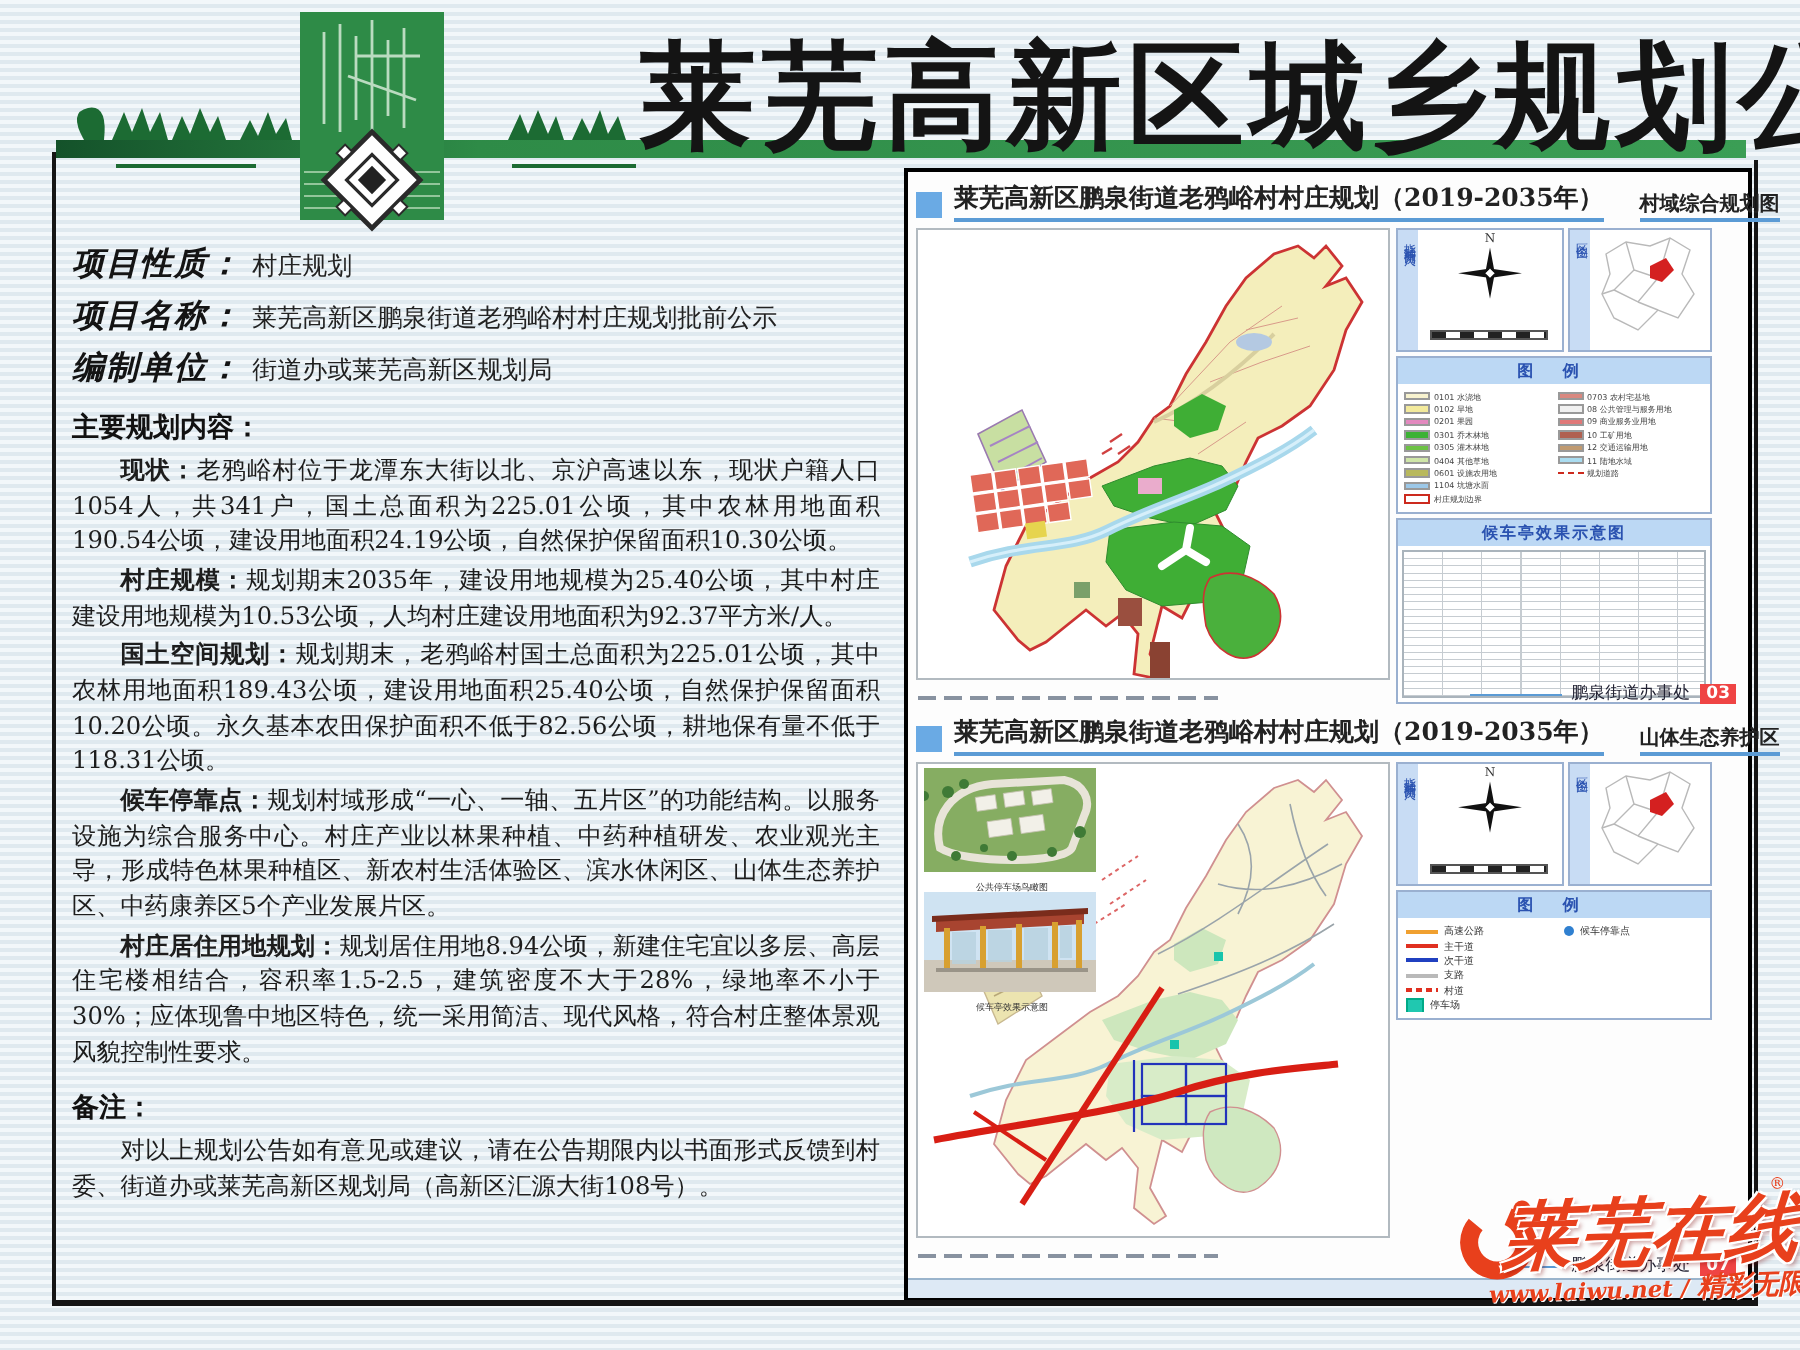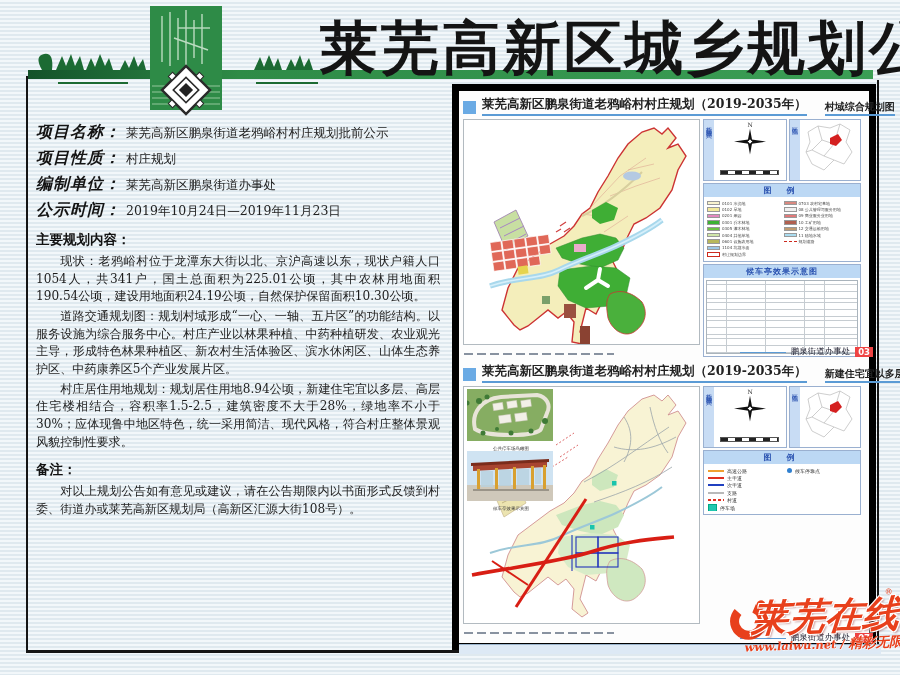--- a/index.html
+++ b/index.html
@@ -18,26 +18,26 @@
       font-size:58px;font-weight:bold;letter-spacing:3px;color:#141414;white-space:nowrap}
   .decor{position:absolute;left:28px;top:2px;width:850px;height:116px}
 
   
   .info{position:absolute;left:36px;top:122px;width:404px;color:#1c1c1c}
   .field{margin-bottom:5px;white-space:nowrap}
   .field .lbl{font-size:16px;font-weight:bold;font-style:italic;letter-spacing:1px;color:#141414}
   .field .val{font-size:12.5px;color:#222}
   .sec-head{font-family:"DejaVu Sans",sans-serif;font-weight:bold;font-size:13.5px;margin:10px 0 4px;color:#111}
   .para{font-size:12.1px;line-height:1.46;text-align:justify;text-indent:2em;margin:0 0 2px;color:#1d1d1d}
-  .para b{font-weight:normal}
+  .para b{font-weight:bold}
   .notes .para{margin-bottom:2px}
 
   
   .maps{position:absolute;left:452px;top:84px;width:424px;height:566px;background:#fdfdfd;
-        border:7px solid #000000;box-sizing:border-box}
+        border:2px solid #000000;box-sizing:border-box}
   .map-block{position:absolute;left:4px;width:414px}
   #map1{top:3px;height:266px}
   #map2{top:270px;height:293px}
   .map-title-row{height:22px;display:flex;align-items:flex-end;gap:6px}
   .bullet{width:13px;height:13px;background:#6aaae4;flex:none;margin-bottom:2px}
   .map-title{font-size:12.5px;font-weight:bold;color:#222;border-bottom:2px solid #5b9bd5;
              padding-bottom:1px;white-space:nowrap}
   .map-subtitle{font-size:10px;font-weight:bold;color:#222;border-bottom:2px solid #5b9bd5;margin-left:12px;white-space:nowrap}
   .map-body{position:absolute;top:25px;left:0;right:16px;display:flex;gap:3px}
   .canvas{width:237px;background:#fff;border:1px solid #b2bac0;position:relative;box-sizing:border-box}
@@ -172,39 +172,37 @@
       <rect x="17" y="-3" width="5" height="6" fill="#fff" stroke="#2a2a2a" stroke-width="1"></rect>
       <rect x="-3" y="-22" width="6" height="5" fill="#fff" stroke="#2a2a2a" stroke-width="1"></rect>
       <rect x="-3" y="17" width="6" height="5" fill="#fff" stroke="#2a2a2a" stroke-width="1"></rect>
     </g>
   </svg>
 
   <div class="page-title">莱芜高新区城乡规划公告牌</div>
 
   <div class="info">
     <div class="field">
+      <span class="lbl">项目性质：</span>
+      <span class="val">村庄规划</span>
+    </div>
+    <div class="field">
       <span class="lbl">项目名称：</span>
       <span class="val">莱芜高新区鹏泉街道老鸦峪村村庄规划批前公示</span>
     </div>
     <div class="field">
-      <span class="lbl">项目性质：</span>
-      <span class="val">村庄规划</span>
-    </div>
-    <div class="field">
       <span class="lbl">编制单位：</span>
-      <span class="val">莱芜高新区鹏泉街道办事处</span>
-    </div>
-    <div class="field">
-      <span class="lbl">公示时间：</span>
-      <span class="val">2019年10月24日—2019年11月23日</span>
+      <span class="val">街道办或莱芜高新区规划局</span>
     </div>
 
     <div class="sec-head">主要规划内容：</div>
     <p class="para"><b>现状：</b><span>老鸦峪村位于龙潭东大街以北、京沪高速以东，现状户籍人口1054人，共341户，国土总面积为225.01公顷，其中农林用地面积190.54公顷，建设用地面积24.19公顷，自然保护保留面积10.30公顷。</span></p>
-    <p class="para"><b>道路交通规划图：</b><span>规划村域形成“一心、一轴、五片区”的功能结构。以服务设施为综合服务中心。村庄产业以林果种植、中药种植研发、农业观光主导，形成特色林果种植区、新农村生活体验区、滨水休闲区、山体生态养护区、中药康养区5个产业发展片区。</span></p>
+    <p class="para"><b>村庄规模：</b><span>规划期末2035年，建设用地规模为25.40公顷，其中村庄建设用地规模为10.53公顷，人均村庄建设用地面积为92.37平方米/人。</span></p>
+    <p class="para"><b>国土空间规划：</b><span>规划期末，老鸦峪村国土总面积为225.01公顷，其中农林用地面积189.43公顷，建设用地面积25.40公顷，自然保护保留面积10.20公顷。永久基本农田保护面积不低于82.56公顷，耕地保有量不低于118.31公顷。</span></p>
+    <p class="para"><b>候车停靠点：</b><span>规划村域形成“一心、一轴、五片区”的功能结构。以服务设施为综合服务中心。村庄产业以林果种植、中药种植研发、农业观光主导，形成特色林果种植区、新农村生活体验区、滨水休闲区、山体生态养护区、中药康养区5个产业发展片区。</span></p>
     <p class="para"><b>村庄居住用地规划：</b><span>规划居住用地8.94公顷，新建住宅宜以多层、高层住宅楼相结合，容积率1.5-2.5，建筑密度不大于28%，绿地率不小于30%；应体现鲁中地区特色，统一采用简洁、现代风格，符合村庄整体景观风貌控制性要求。</span></p>
 
     <div class="notes">
       <div class="sec-head">备注：</div>
       <p class="para">对以上规划公告如有意见或建议，请在公告期限内以书面形式反馈到村委、街道办或莱芜高新区规划局（高新区汇源大街108号）。</p>
 
     </div>
   </div>
 
   <div class="maps">
@@ -367,21 +365,21 @@
         <span class="foot-line"></span>
         <span>鹏泉街道办事处</span>
         <span class="badge">03</span>
       </div>
     </div>
 
     <div class="map-block" id="map2">
       <div class="map-title-row">
         <span class="bullet"></span>
         <span class="map-title">莱芜高新区鹏泉街道老鸦峪村村庄规划（2019-2035年）</span>
-        <span class="map-subtitle">新建住宅宜以多层</span>
+        <span class="map-subtitle">山体生态养护区</span>
       </div>
       <div class="map-body">
         <div class="canvas">
           <svg width="235" height="236" viewBox="0 0 235 236">
             <path d="M50,205 L38,190 44,168 54,148 70,136 86,124 100,116 110,106 118,94 126,88 134,72 144,56 154,38 164,24 178,12 190,8 198,14 204,8 212,18 204,28 214,24 222,36 214,50 208,70 196,88 182,98 170,104 164,116 158,130 148,140 154,152 150,168 140,178 132,194 122,188 116,212 124,226 118,230 108,222 110,202 102,192 94,198 84,190 74,198 64,206 56,210 Z" fill="#f8f3d4" stroke="#d09090" stroke-width="0.9"></path>
             <path d="M92,128 L118,118 136,114 152,118 160,128 154,140 136,148 116,144 98,138 Z" fill="#cde7bd"></path>
             <path d="M96,150 L128,146 152,148 166,158 162,176 146,186 122,188 104,180 94,166 Z" fill="#d8ecc8"></path>
             <path d="M146,174 C158,168 170,174 178,182 184,192 182,204 170,212 160,218 148,210 144,198 142,186 142,180 146,174 Z" fill="#cfe8c0" stroke="#d09090" stroke-width="0.7"></path>
             <path d="M128,90 L142,82 154,88 150,100 136,104 128,98 Z" fill="#cde7bd"></path>
             <g stroke="#9aa4aa" stroke-width="0.8" fill="none">

